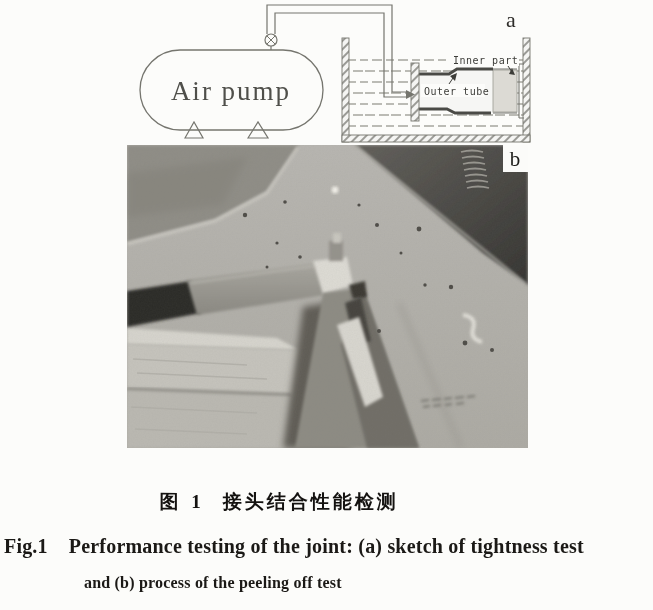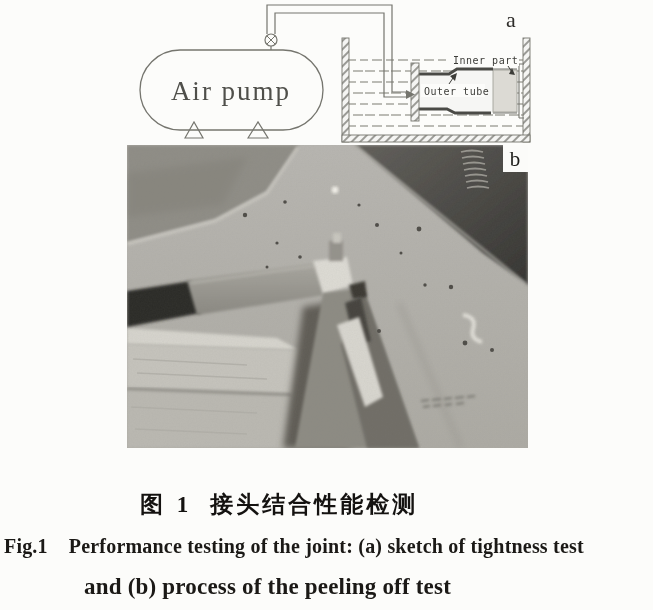--- a/index.html
+++ b/index.html
@@ -6,32 +6,32 @@
   body{
     width:653px;height:610px;position:relative;overflow:hidden;
     background:#fcfcfa;
     font-family:"Liberation Serif", serif;
   }
   .panel-a{position:absolute;left:0;top:0;}
   .photo-wrap{position:absolute;left:127px;top:145px;width:401px;height:303px;}
   .caption-zh{
     position:absolute;top:489px;left:0;width:528px;box-sizing:border-box;
     padding-left:30px;text-align:center;
-    font-size:23px;font-weight:700;color:#141210;letter-spacing:3px;
+    font-size:19px;font-weight:700;color:#141210;letter-spacing:3px;
     font-family:"Liberation Serif","DejaVu Sans",serif;
   }
   .caption-zh .figno{letter-spacing:4px;margin-right:18px;}
   .caption-en1{
     position:absolute;top:535px;left:4px;width:643px;
     font-size:20px;font-weight:600;color:#1b1916;letter-spacing:.2px;
   }
   .caption-en1 .figno{margin-right:21px;}
   .caption-en2{
     position:absolute;top:574px;left:84px;width:560px;
-    font-size:23px;font-weight:600;color:#1b1916;letter-spacing:.2px;
+    font-size:16px;font-weight:600;color:#1b1916;letter-spacing:.2px;
   }
   svg text{user-select:none;}
   .sketch-label{font-family:"DejaVu Sans Mono",monospace;}
 </style>
 </head>
 <body>
 
 <svg class="panel-a" width="653" height="145" viewBox="0 0 653 145">
   <defs>
     <pattern id="hatch" width="6" height="6" patternUnits="userSpaceOnUse" patternTransform="rotate(45)">

